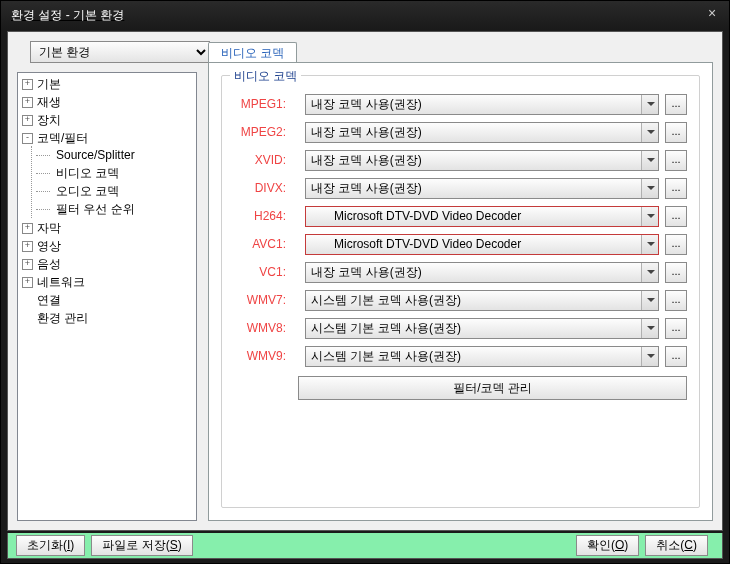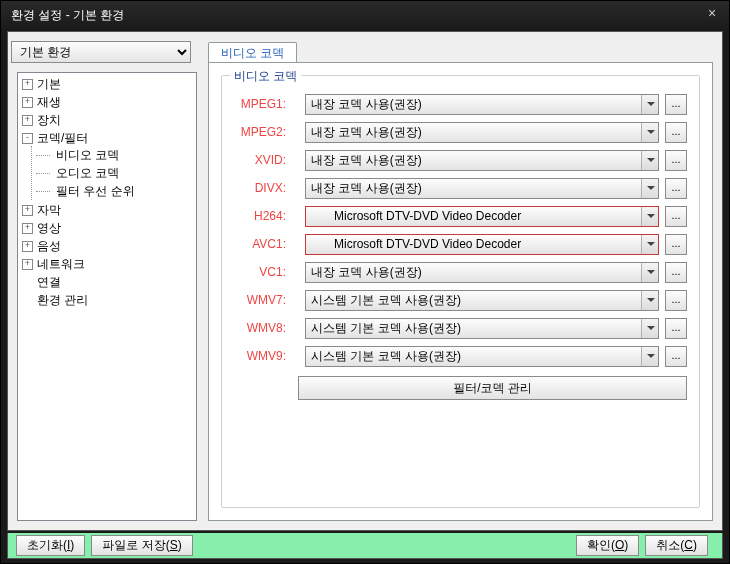--- a/index.html
+++ b/index.html
@@ -1,21 +1,21 @@
 <!DOCTYPE html>
 <html><head>
 <meta charset="utf-8">
 <style>
 * { box-sizing: border-box; margin: 0; padding: 0; font-family: "Malgun Gothic", "Segoe UI", Tahoma, sans-serif; }
 body { background: #000; width: 730px; height: 564px; overflow: hidden; }
-.window { width: 730px; height: 564px; background: #1a1a1a; border: 1px solid #000; position: relative; }
+.window { width: 730px; height: 564px; background: #1a1a1a; border: 1px solid #000; position: relative; text-decoration: underline; }
 .titlebar { height: 28px; background: linear-gradient(#2a2a2a, #1a1a1a); color: #fff; font-size: 12px; line-height: 28px; padding-left: 10px; position: relative; }
 .titlebar .close { position: absolute; right: 8px; top: 4px; width: 18px; height: 18px; color: #ccc; text-align: center; line-height: 16px; font-size: 14px; cursor: pointer; }
 .body { position: absolute; top: 30px; left: 6px; right: 6px; bottom: 32px; background: #f0f0f0; border: 1px solid #555; }
-.selector { position: absolute; top: 9px; left: 3px; width: 180px; height: 14px; }
+.selector { position: absolute; top: 9px; left: 22px; width: 180px; height: 14px; }
 .selector select { width: 100%; height: 22px; font-size: 12px; background: linear-gradient(#fdfdfd, #e4e4e4); border: 1px solid #8a8a8a; padding-left: 4px; }
 .tree { position: absolute; top: 40px; left: 9px; width: 180px; bottom: 9px; background: #fff; border: 1px solid #828790; overflow: auto; font-size: 12px; padding: 2px 0; }
 .tree ul { list-style: none; }
 .tree li { padding: 1px 0 1px 4px; white-space: nowrap; }
 .tree .row { display: flex; align-items: center; height: 16px; }
 .tree .exp { width: 11px; height: 11px; border: 1px solid #888; background: #fff; color: #555; font-size: 9px; line-height: 7px; text-align: center; margin-right: 4px; cursor: pointer; flex: none; }
 .tree .noexp { width: 11px; height: 11px; margin-right: 4px; flex: none; }
 .tree .dots { border-left: 1px dotted #999; margin-left: 9px; padding-left: 0; }
 .tree .child-label { padding-left: 20px; position: relative; }
 .tree .child-label::before { content: ""; position: absolute; left: 0; top: 8px; width: 14px; border-top: 1px dotted #999; }
@@ -77,20 +77,25 @@
             </div>
           </li>
           <li>
             <div class="row">
               <div class="exp">-</div>
               <span>코덱/필터</span>
             </div>
             <ul class="dots">
               <li>
                 <div class="row child-label">
+                  <span>Source/Splitter</span>
+                </div>
+              </li>
+              <li>
+                <div class="row child-label">
                   <span>비디오 코덱</span>
                 </div>
               </li>
               <li>
                 <div class="row child-label">
                   <span>오디오 코덱</span>
                 </div>
               </li>
               <li>
                 <div class="row child-label">

